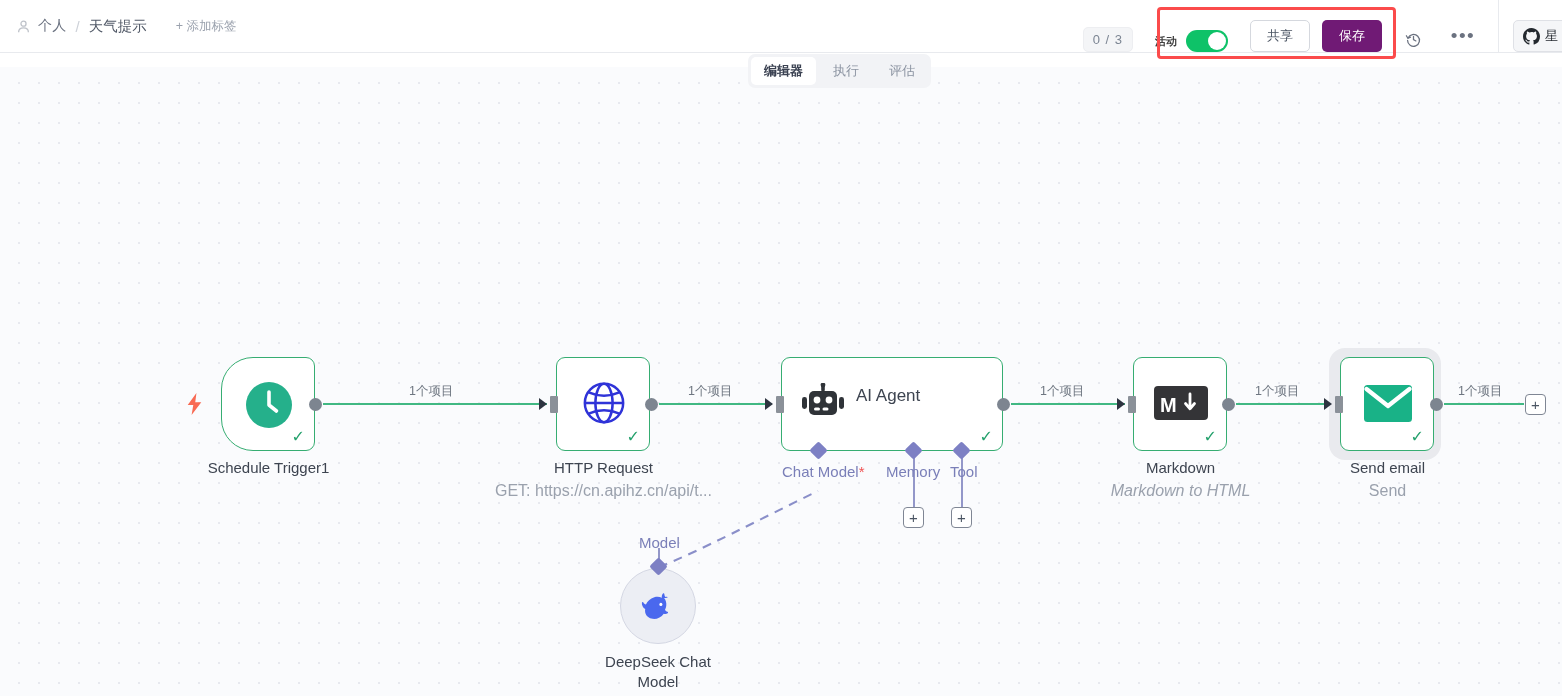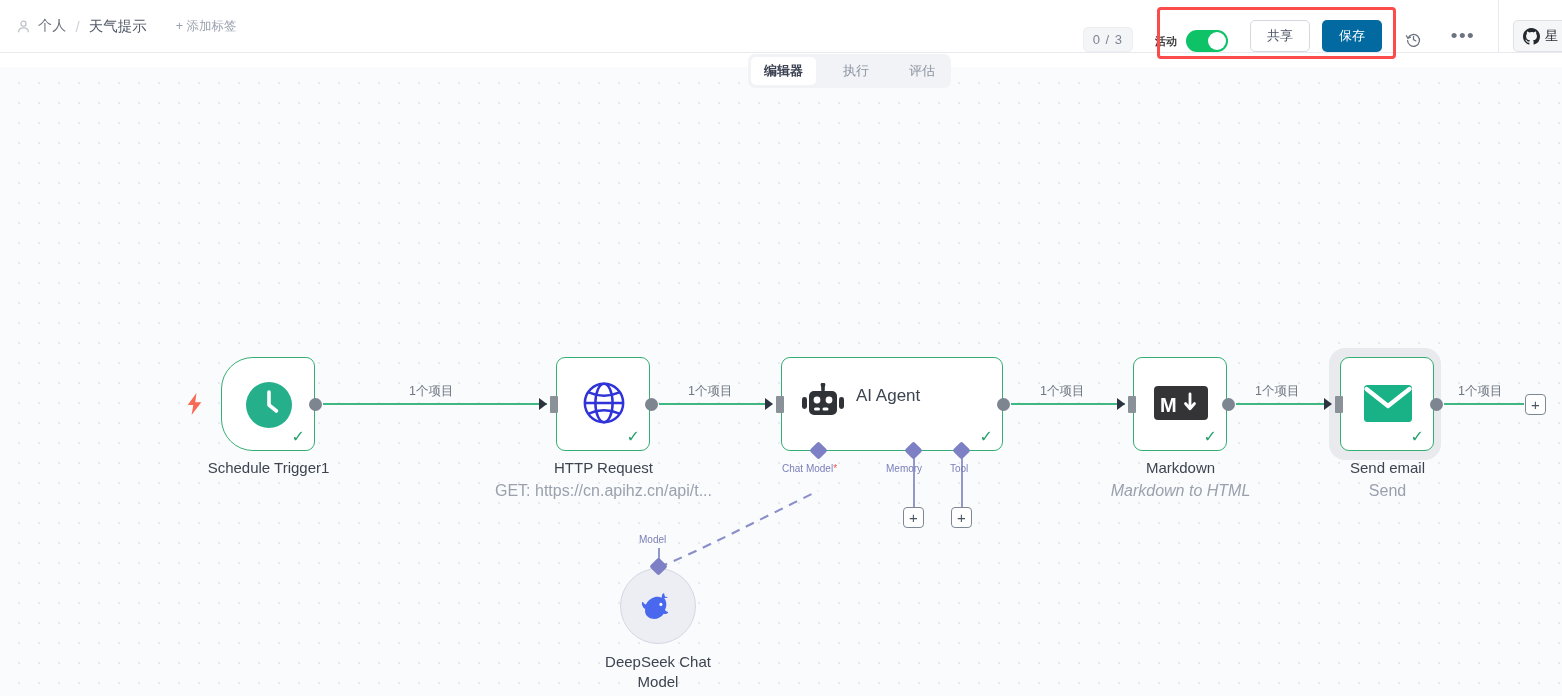--- a/index.html
+++ b/index.html
@@ -61,21 +61,21 @@
   }
   .btn-share {
     margin-left: 22px;
     font-size: 13px; color: #4b5563;
     background: #fff; border: 1px solid #d5d8de;
     border-radius: 5px; padding: 6px 16px; cursor: pointer;
   }
   .btn-save {
     margin-left: 12px;
     font-size: 13px; color: #ffffff;
-    background: #0369a1; border: none;
+    background: #701a75; border: none;
     border-radius: 5px; padding: 7px 17px; cursor: pointer;
   }
   .icon-btn {
     margin-left: 18px; width: 26px; height: 26px;
     display: flex; align-items: center; justify-content: center;
     cursor: pointer; color: #6b7280;
   }
   .icon-btn.ell { margin-left: 24px; font-size: 19px; letter-spacing: 1.5px; color: #6b7280; padding-bottom:6px;}
   .hdr-divider {
     width: 1px; height: 100%; background: #e8eaee; margin-left: 22px;
@@ -84,21 +84,21 @@
     margin-left: 14px; margin-right: -6px;
     display: flex; align-items: center; gap: 5px;
     background: #f5f6f8; border: 1px solid #dfe1e6;
     border-radius: 5px; padding: 6px 9px;
     font-size: 13px; color: #24292f; cursor: pointer; white-space: nowrap;
   }
 
   
   .tabs {
     position: absolute; top: 54px; left: 748px;
-    display: flex; align-items: center; gap: 14px;
+    display: flex; align-items: center; gap: 4px;
     background: #f2f3f6; border-radius: 7px; padding: 3px;
     z-index: 45;
   }
   .tab {
     font-size: 13px; color: #8b93a1;
     padding: 5px 13px; border-radius: 5px; cursor: pointer;
   }
   .tab.active { background: #ffffff; color: #3b4252; font-weight: bold; }
 
   
@@ -165,21 +165,21 @@
     display: flex; align-items: center; justify-content: center;
     font-size: 15px; line-height: 1; z-index: 16; cursor: pointer;
   }
 
   .diamond {
     position: absolute; width: 13px; height: 13px;
     background: #7d80c4; transform: rotate(45deg);
     border-radius: 2px; z-index: 16;
   }
   .sub-label {
-    position: absolute; font-size: 10px; color: #7a7fb8;
+    position: absolute; font-size: 15px; color: #7a7fb8;
     white-space: nowrap; z-index: 16;
   }
   .sub-label .req { color: #f05252; }
 
   .stub {
     position: absolute; width: 1.6px; background: #9397c9; z-index: 12;
   }
 
   .circle-node {
     position: absolute; width: 76px; height: 76px; border-radius: 50%;

